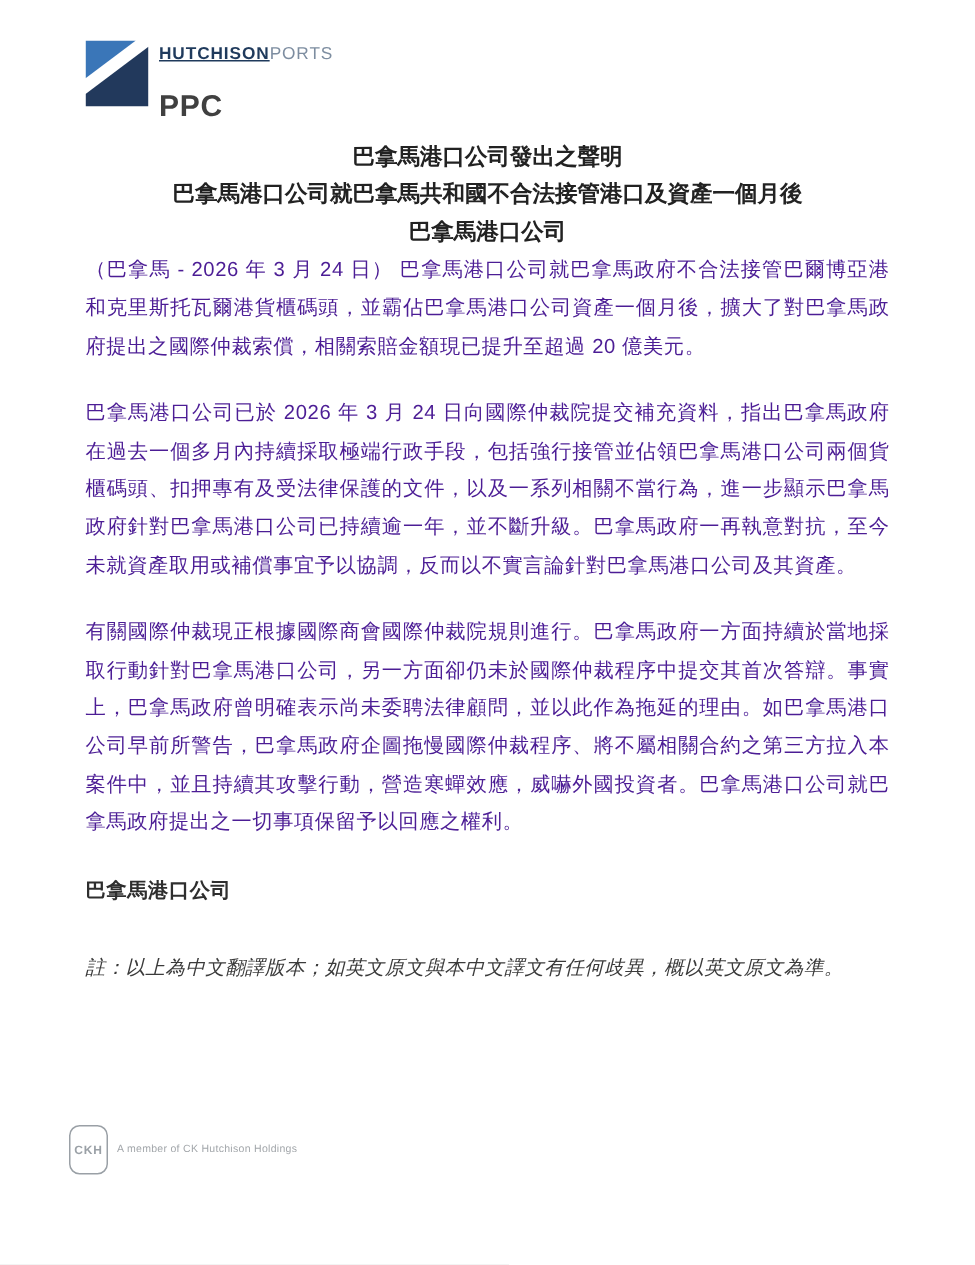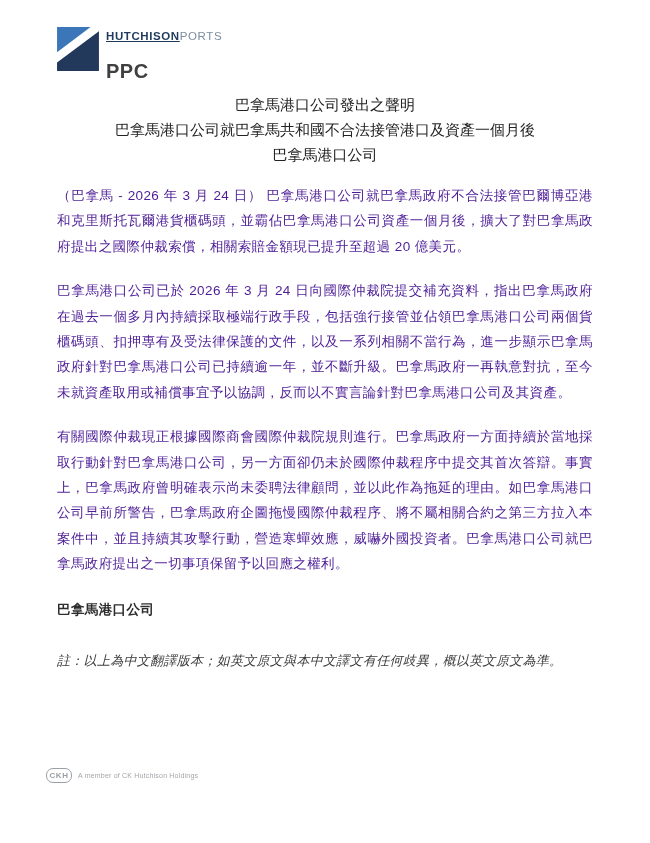--- a/index.html
+++ b/index.html
@@ -40,25 +40,24 @@
 
   
   .doc {
     position: absolute;
     left: 57px;
     right: 57px;
     top: 92px;
   }
   .doc-title {
     text-align: center;
-    font-weight: normal;
+    font-weight: bold;
     color: #222222;
     font-size: 15px;
     line-height: 25px;
-    margin-bottom: 16px;
   }
   .doc-title div { white-space: nowrap; }
   .para {
     font-size: 13.5px;
     line-height: 25.4px;
     text-align: justify;
     text-justify: inter-ideograph;
     color: #4c1d95;
     margin-bottom: 19px;
     letter-spacing: 0.4px;
@@ -85,21 +84,21 @@
     bottom: 60px;
     display: flex;
     align-items: center;
     gap: 6px;
   }
   .ckh-badge {
     display: inline-flex;
     align-items: center;
     justify-content: center;
     width: 26px;
-    height: 15px;
+    height: 33px;
     border: 1.4px solid #9aa0a6;
     border-radius: 7px;
     color: #9aa0a6;
     font-size: 8px;
     font-weight: bold;
     letter-spacing: 0.5px;
     line-height: 1;
   }
   .footer-text {
     font-size: 7px;

